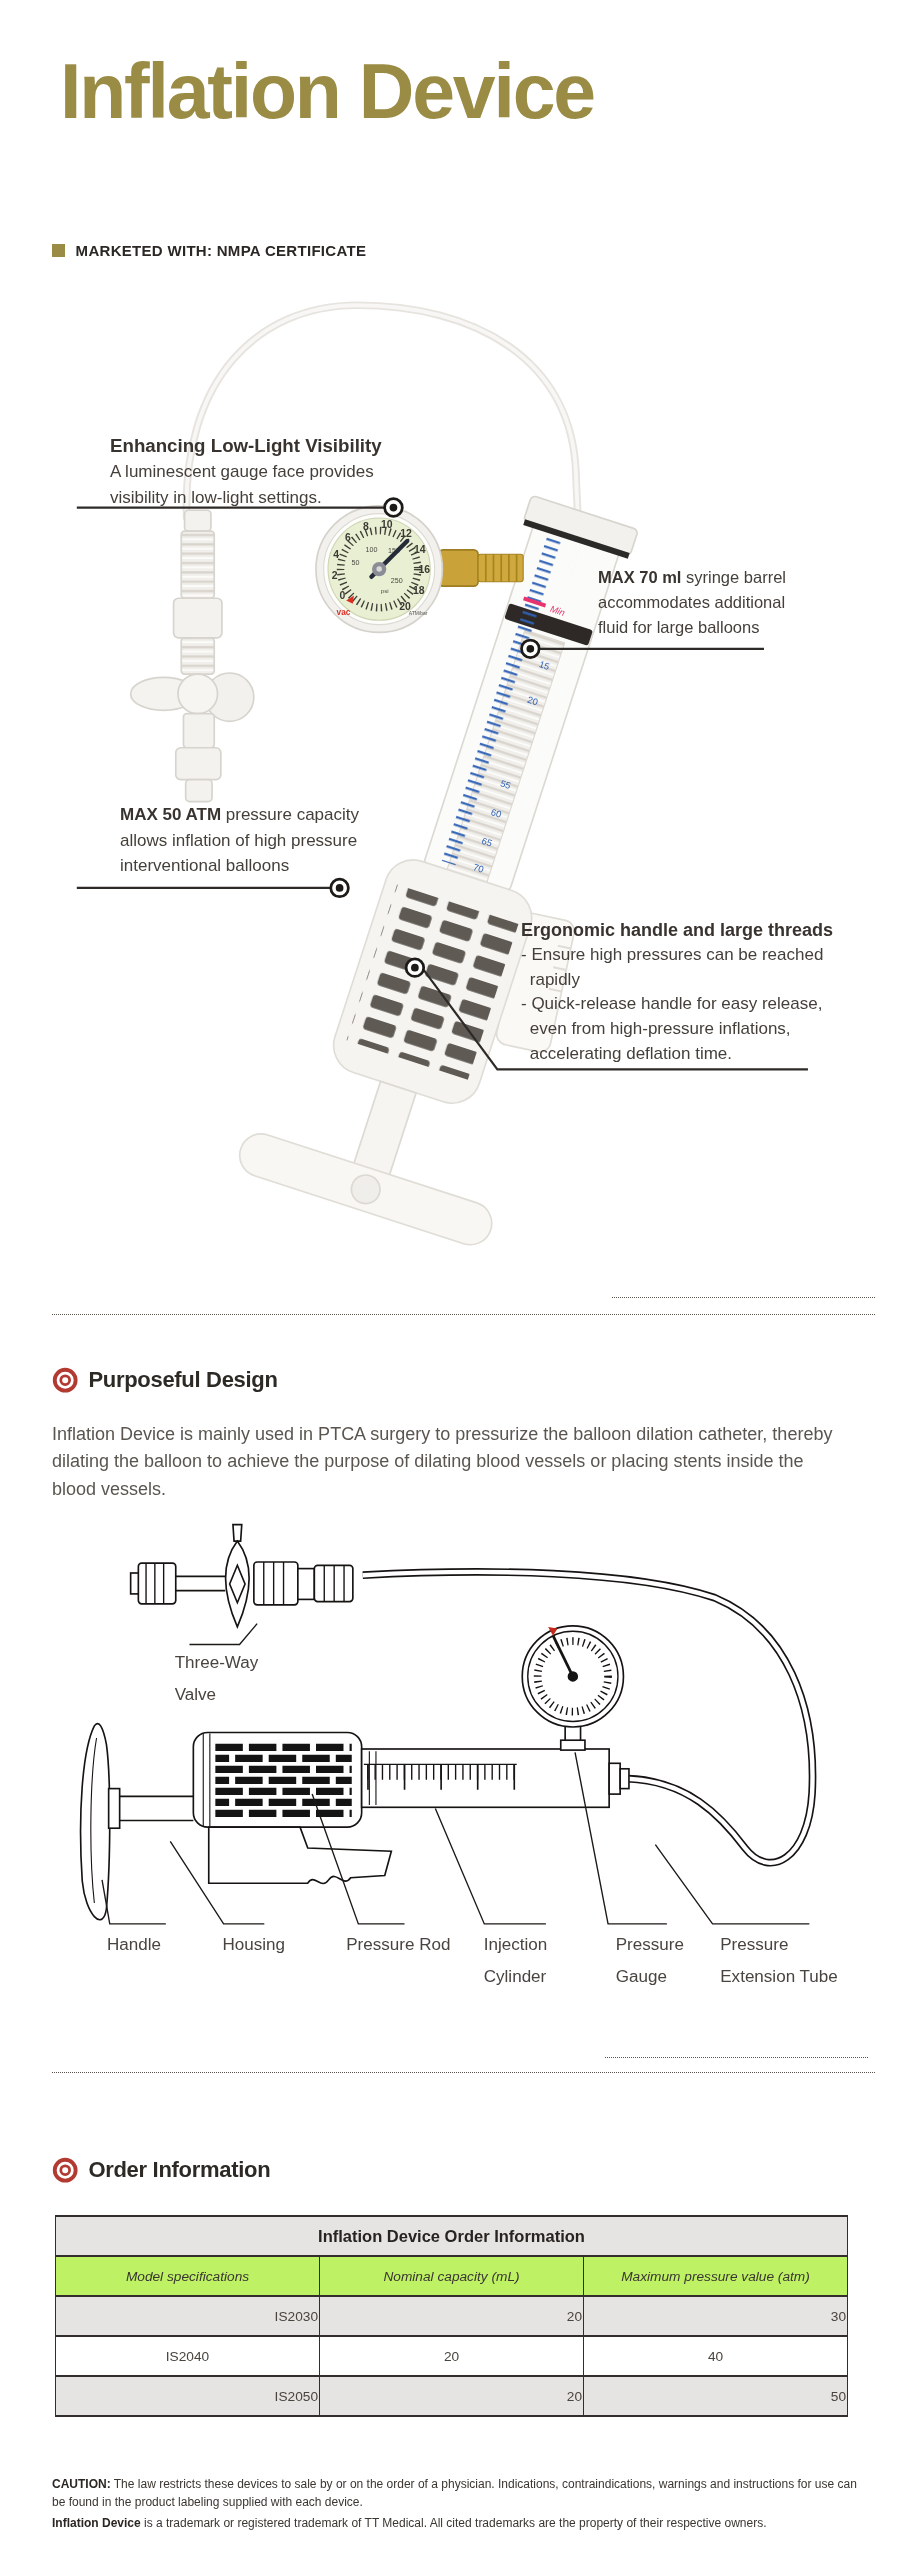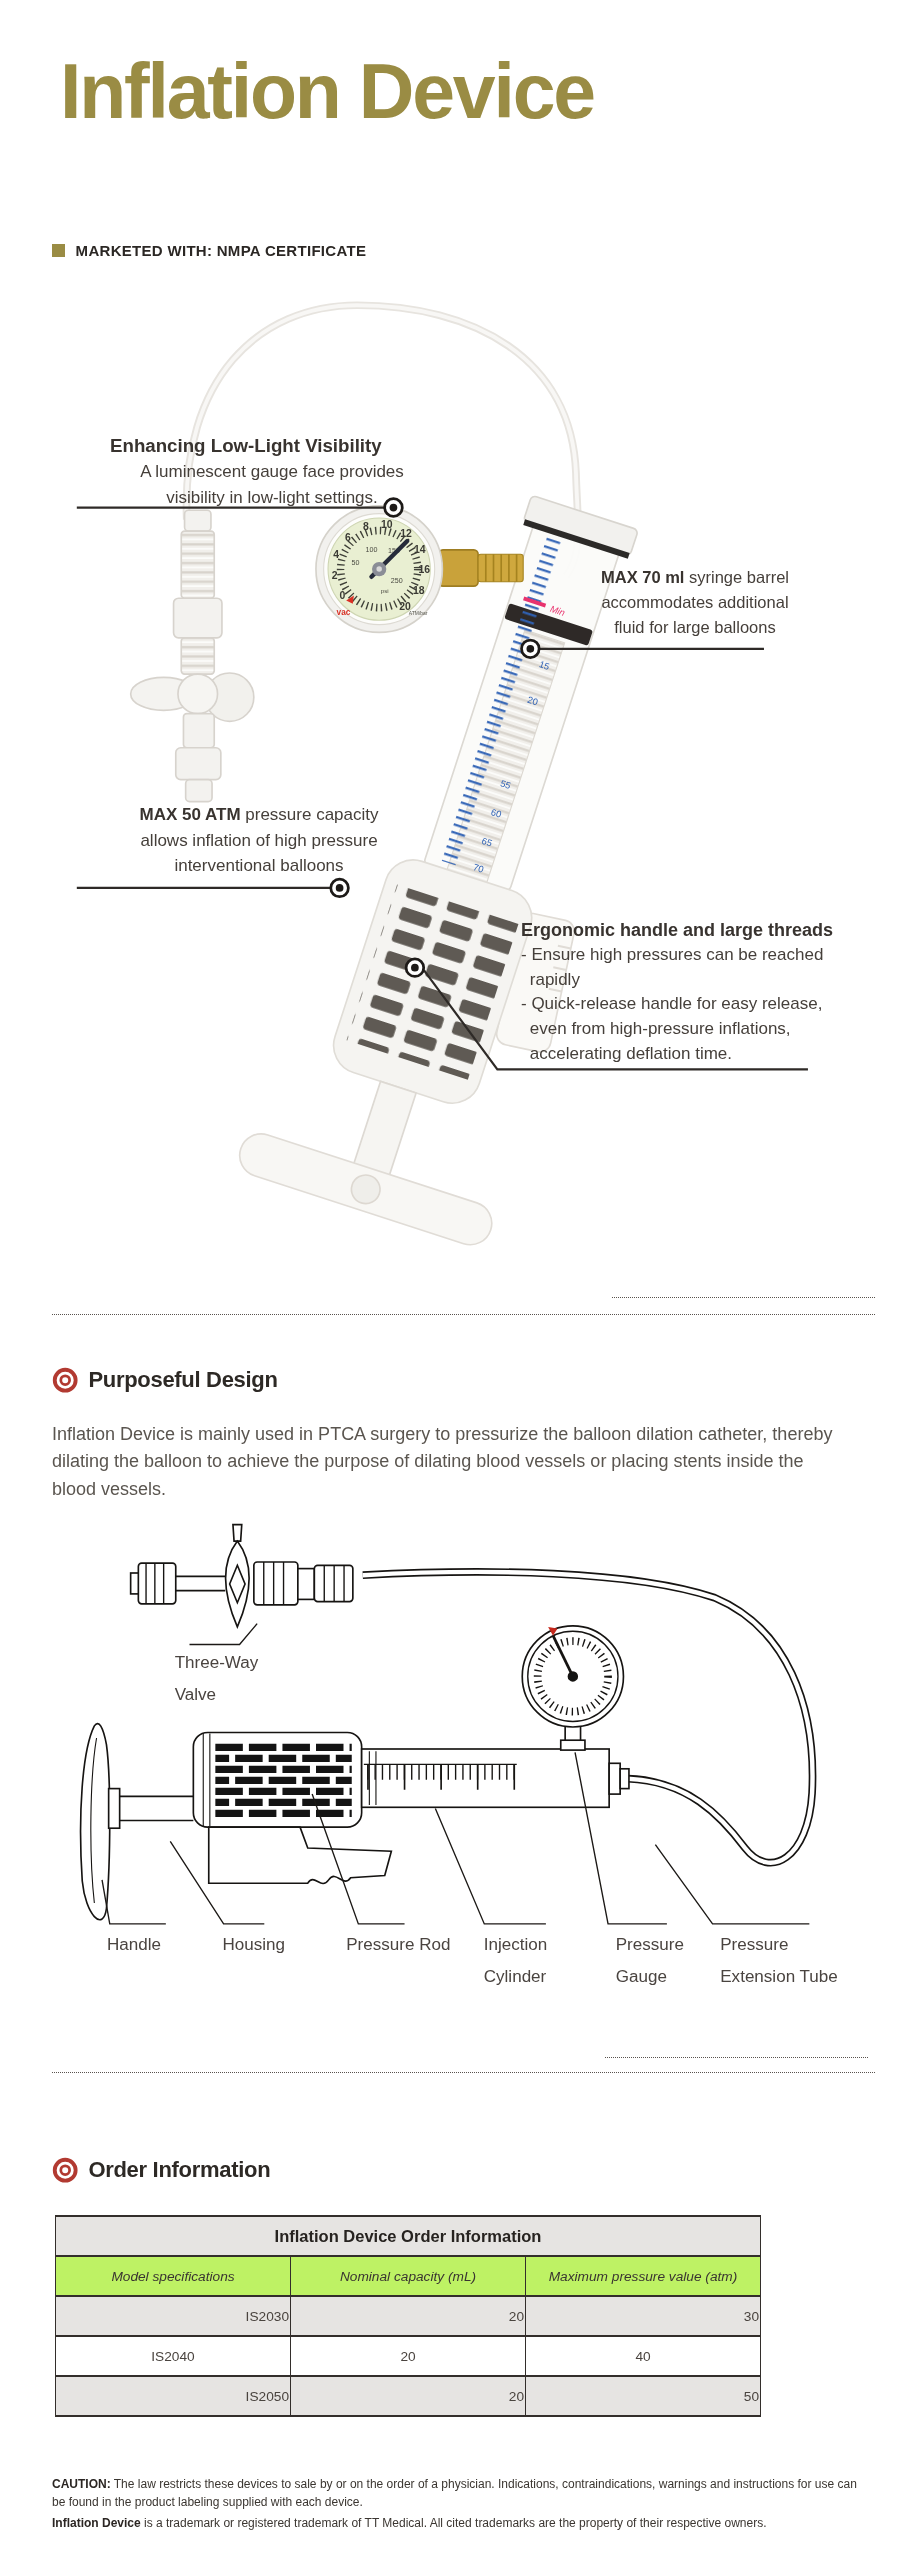--- a/index.html
+++ b/index.html
@@ -6,32 +6,32 @@
   body{font-family:"Liberation Sans",sans-serif;color:#3a3531;}
   #page{position:relative;width:905px;height:2576px;background:#ffffff;overflow:hidden;}
   .abs{position:absolute;}
   
   .main-title{left:60px;top:53px;font-size:77px;font-weight:bold;letter-spacing:-2.2px;color:#9a8c44;line-height:1;}
   .badge-row{left:52px;top:207px;display:flex;align-items:center;gap:11px;margin-top:35px;}
   .badge-square{width:12.6px;height:12.6px;background:#9a8c44;}
   .badge-text{font-size:15px;font-weight:bold;color:#2b2724;letter-spacing:0.3px;}
   
   .ann-title{font-size:18.7px;font-weight:bold;color:#38332f;line-height:1.45;}
-  .ann-body{font-size:17px;color:#453f3a;line-height:1.5;text-align:center;}
+  .ann-body{font-size:17px;color:#453f3a;line-height:1.5;}
   .ann-bold{font-weight:bold;color:#38332f;}
   .ann-block{line-height:1.5;}
   .bullet{font-size:17px;color:#453f3a;line-height:1.45;padding-left:8.8px;text-indent:-8.8px;}
   
   .dotted{height:0;border-top:1.6px dotted #59534e;}
   
   .sec-head{display:flex;align-items:center;gap:10px;justify-content:center;}
   .sec-title{font-size:22px;font-weight:bold;color:#2d2925;letter-spacing:-0.3px;}
   .paragraph{font-size:18px;color:#5a554f;line-height:1.52;}
   
-  table.order{border-collapse:collapse;width:706px;table-layout:fixed;}
+  table.order{border-collapse:collapse;width:793px;table-layout:fixed;}
   table.order td{border:1.1px solid #332e2b;border-top-width:2.2px;border-bottom-width:2.2px;
     height:36px;text-align:center;vertical-align:middle;font-size:13.7px;color:#4a443f;}
   table.order tr.title-row td{background:#e6e4e2;font-size:16.5px;font-weight:bold;color:#272320;}
   table.order tr.head-row td{background:#bef264;color:#3a3531;font-style:italic;}
   table.order tr.gray td{background:#e6e4e2;text-align:right;}
   table.order{border:1.6px solid #332e2b;}
   
   .foot{font-size:12px;color:#3b3631;line-height:1.5;}
   .foot b{color:#2b2623;}
   svg text{font-family:"Liberation Sans",sans-serif;}

